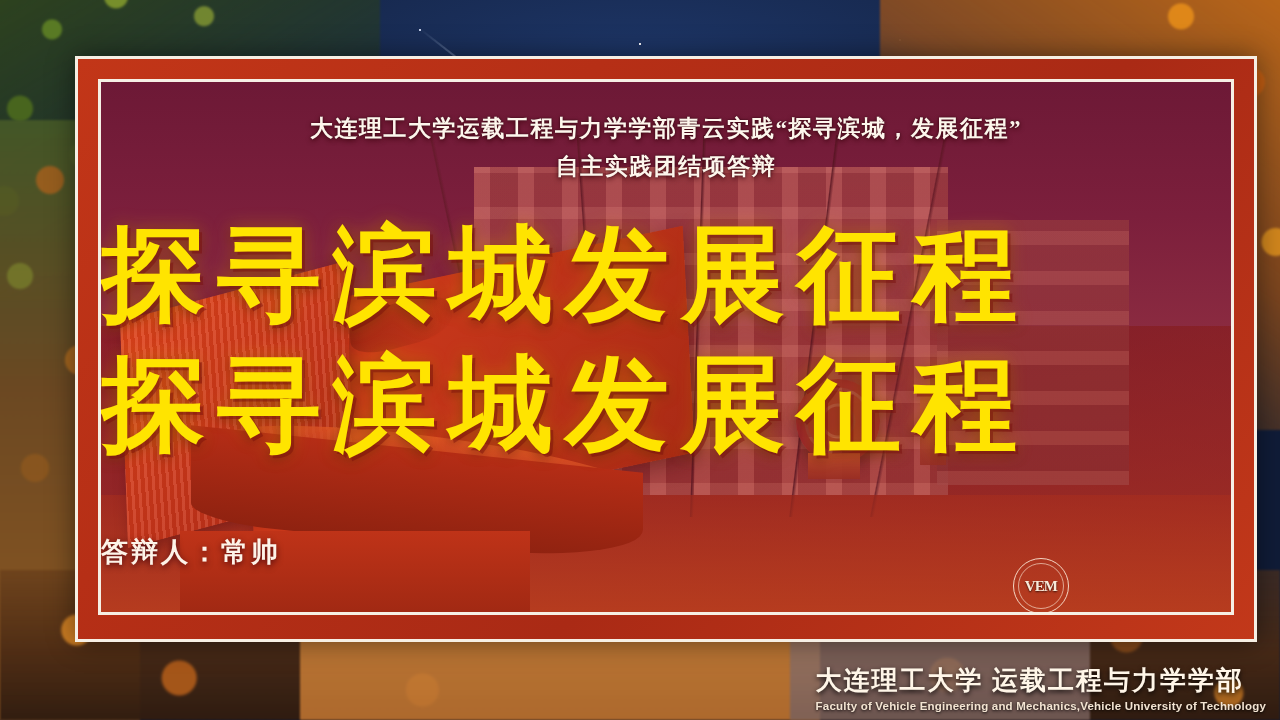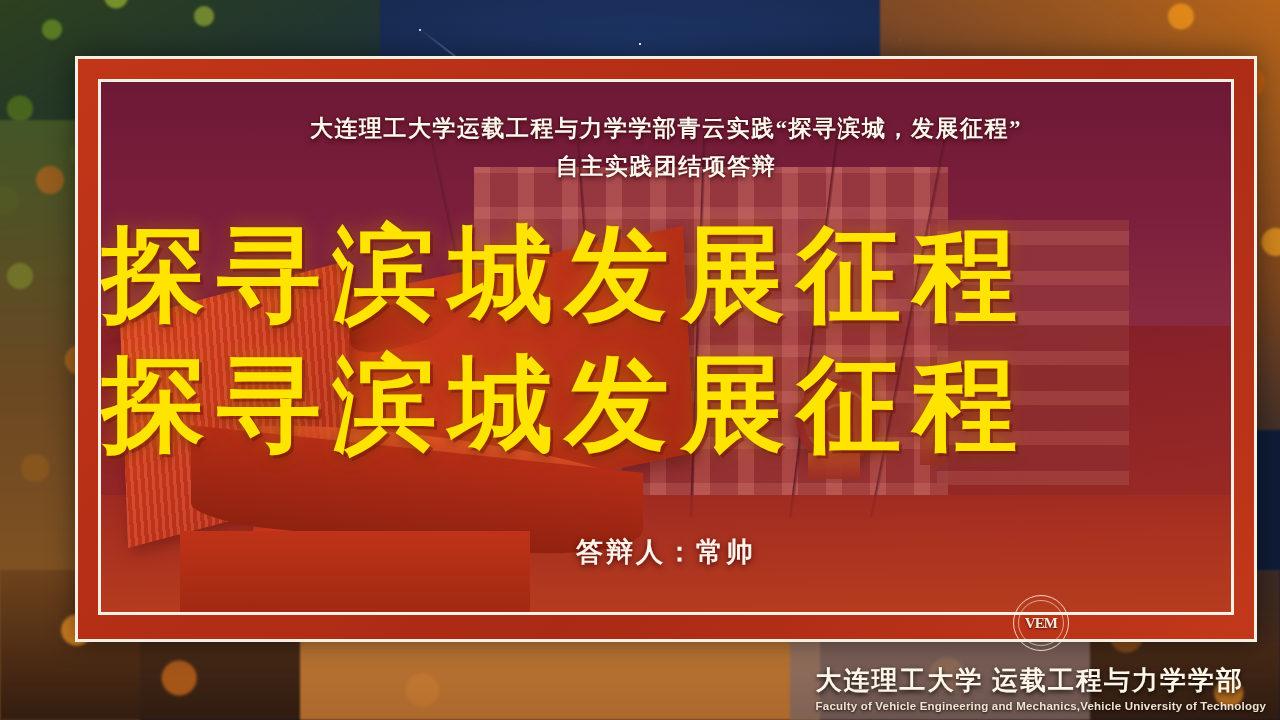--- a/index.html
+++ b/index.html
@@ -261,21 +261,20 @@
     color:#FFE400;
     text-shadow:
       3px 3px 0 rgba(120,14,10,.45),
       0 0 18px rgba(255,196,0,.35),
       0 4px 12px rgba(80,6,10,.6);
     white-space:nowrap;
   }
 
   .presenter {
     position:absolute; left:0; right:0; top:452px;
-    text-align:center;
     color:#fdf3e8;
     font-family:"Liberation Serif","DejaVu Serif",serif;
     font-weight:700;
     font-size:27px;
     letter-spacing:3px;
     text-shadow:0 2px 6px rgba(60,0,10,.85);
   }
 
   
   .footer {
@@ -291,21 +290,21 @@
   .seal::before {
     content:""; position:absolute; inset:4px; border-radius:50%;
     border:1px solid rgba(255,240,222,.6);
   }
   .seal-mono {
     font-family:"Liberation Serif","DejaVu Serif",serif;
     font-weight:700; font-size:15px; letter-spacing:-1px;
     color:rgba(255,244,228,.95);
     text-shadow:0 1px 2px rgba(0,0,0,.7);
   }
-  .footer-texts { display:flex; flex-direction:column; gap:2px; }
+  .footer-texts { display:flex; flex-direction:column; gap:2px;margin-top:37px; }
   .footer-cn {
     font-family:"Liberation Serif","DejaVu Serif",serif;
     font-weight:700; font-size:26px; letter-spacing:2px;
     color:#fff6e8;
     text-shadow:0 2px 5px rgba(0,0,0,.85);
     white-space:nowrap;
   }
   .footer-en {
     font-family:"Liberation Sans","DejaVu Sans",sans-serif;
     font-weight:600; font-size:11.5px; letter-spacing:.2px;

